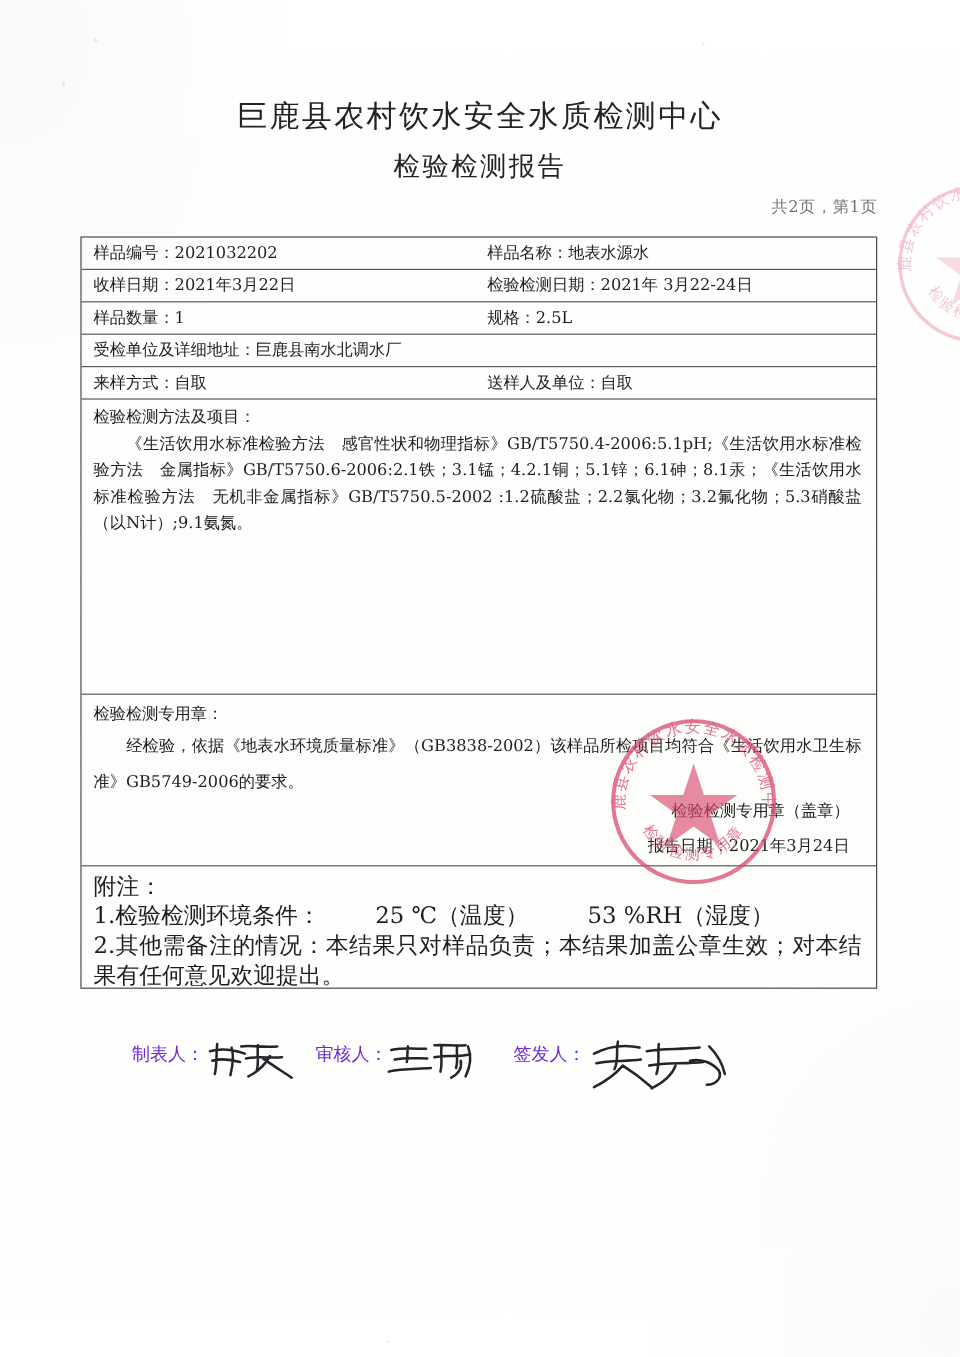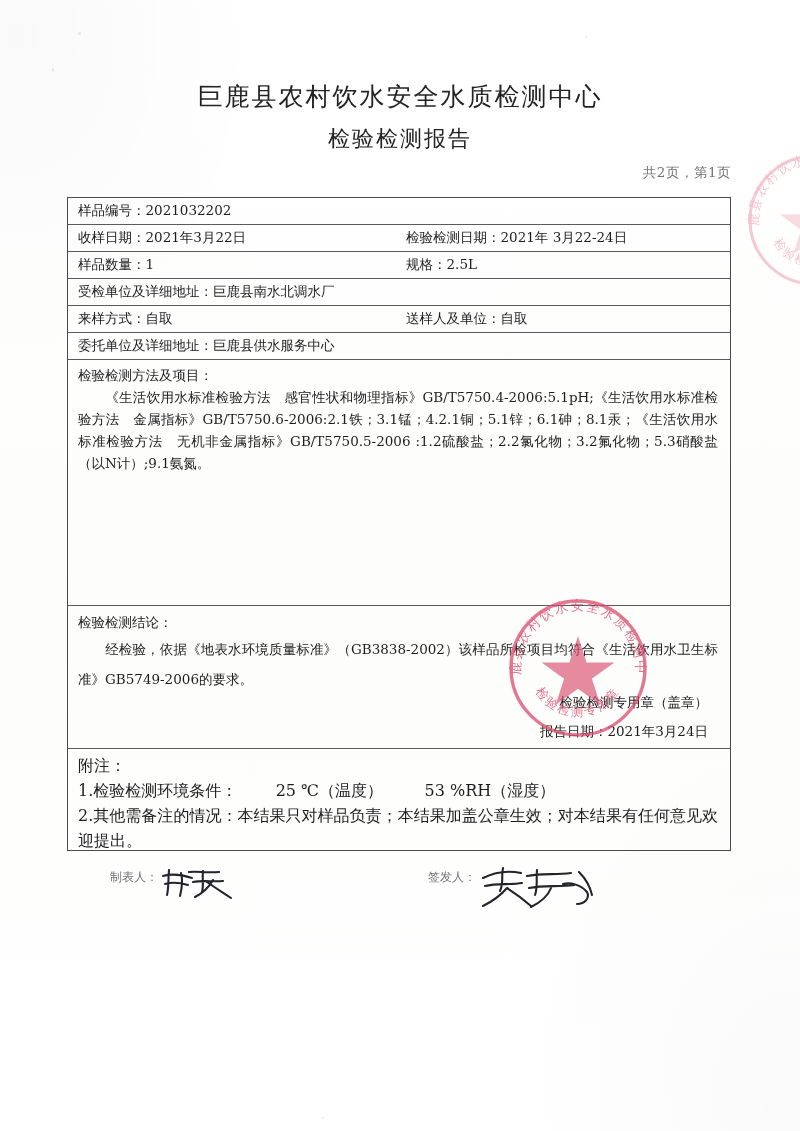--- a/index.html
+++ b/index.html
@@ -153,21 +153,21 @@
     right: 22px;
     bottom: 7px;
     font-size: 13.5px;
   }
 
   
   .row-notes {
     height: 101px;
     padding: 5px 12px 0 10px;
     box-sizing: border-box;
-    font-size: 16px;
+    font-size: 19px;
   }
   .note-head { line-height: 24px; }
   .note-item { line-height: 25px; text-align: justify; }
   .gap-a { display: inline-block; width: 2.4em; }
   .gap-b { display: inline-block; width: 2.6em; }
 
   
   .sig-row {
     position: absolute;
     left: 110px;
@@ -175,22 +175,22 @@
     width: 560px;
     height: 46px;
   }
   .sig-group {
     position: absolute;
     top: 0;
     display: flex;
     align-items: flex-start;
   }
   .sig-label {
-    font-size: 12px;
-    color: #737373;
+    font-size: 15px;
+    color: #6d28d9;
     white-space: nowrap;
     padding-top: 3px;
   }
   .sig-ink {
     position: relative;
     margin-left: 1px;
   }
   .sig-ink svg { display: block; overflow: visible; }
   .sig-ink path {
     fill: none;
@@ -234,48 +234,48 @@
   <div class="speck" style="left:700px;top:388px;width:2px;height:2px;"></div>
 
   <div class="title-main">巨鹿县农村饮水安全水质检测中心</div>
   <div class="title-sub">检验检测报告</div>
   <div class="page-count">共2页，第1页</div>
 
   <div class="report-table">
 
     <div class="row row-pair">
       <div class="cell-l">样品编号：2021032202</div>
+      <div class="cell-r">样品名称：地表水源水</div>
     </div>
 
     <div class="row row-pair">
       <div class="cell-l">收样日期：2021年3月22日</div>
       <div class="cell-r">检验检测日期：2021年 3月22-24日</div>
     </div>
 
     <div class="row row-pair">
       <div class="cell-l">样品数量：1</div>
       <div class="cell-r">规格：2.5L</div>
     </div>
 
     <div class="row row-single">受检单位及详细地址：巨鹿县南水北调水厂</div>
 
     <div class="row row-pair">
       <div class="cell-l">来样方式：自取</div>
       <div class="cell-r">送样人及单位：自取</div>
     </div>
 
-    <div class="row row-single">委托单位及详细地址：巨鹿县供水服务中心</div>
 
     <div class="row row-method">
       <div class="method-head">检验检测方法及项目：</div>
-      <div class="method-body"><span class="indent2"></span><span>《生活饮用水标准检验方法　感官性状和物理指标》GB/T5750.4-2006:5.1pH;《生活饮用水标准检验方法　金属指标》GB/T5750.6-2006:2.1铁；3.1锰；4.2.1铜；5.1锌；6.1砷；8.1汞；《生活饮用水标准检验方法　无机非金属指标》GB/T5750.5-2006 :1.2硫酸盐；2.2氯化物；3.2氟化物；5.3硝酸盐（以N计）;9.1氨氮。</span></div>
+      <div class="method-body"><span class="indent2"></span><span>《生活饮用水标准检验方法　感官性状和物理指标》GB/T5750.4-2006:5.1pH;《生活饮用水标准检验方法　金属指标》GB/T5750.6-2006:2.1铁；3.1锰；4.2.1铜；5.1锌；6.1砷；8.1汞；《生活饮用水标准检验方法　无机非金属指标》GB/T5750.5-2002 :1.2硫酸盐；2.2氯化物；3.2氟化物；5.3硝酸盐（以N计）;9.1氨氮。</span></div>
     </div>
 
     <div class="row row-conclusion">
-      <div class="concl-head">检验检测结论：</div>
+      <div class="concl-head">检验检测专用章：</div>
       <div class="concl-body"><span class="indent2"></span><span>经检验，依据《地表水环境质量标准》（GB3838-2002）该样品所检项目均符合《生活饮用水卫生标准》GB5749-2006的要求。</span></div>
       <div class="stamp-line">检验检测专用章（盖章）</div>
       <div class="date-line">报告日期：2021年3月24日</div>
     </div>
 
     <div class="row row-notes">
       <div class="note-head">附注：</div>
       <div class="note-item"><span>1.检验检测环境条件：</span><span class="gap-a"></span><span>25 ℃（温度）</span><span class="gap-b"></span><span>53 %RH（湿度）</span></div>
       <div class="note-item">2.其他需备注的情况：本结果只对样品负责；本结果加盖公章生效；对本结果有任何意见欢迎提出。</div>
     </div>
@@ -286,20 +286,28 @@
 
     <div class="sig-group" style="left:0px;">
       <span class="sig-label">制表人：</span>
       <span class="sig-ink">
         <svg width="78" height="34" viewBox="0 0 78 34">
           <path d="M4 10 C14 7, 24 9, 33 12 M10 4 C9 13, 10 21, 8 29 M6 18 C13 16, 22 17, 29 19 M22 7 C24 14, 23 22, 21 30 M30 6 C38 5, 48 7, 60 6 M44 5 C43 12, 45 19, 43 26 M34 16 C44 14, 54 16, 64 15 M54 14 C50 21, 44 27, 36 31 M48 16 C55 21, 63 26, 72 32"></path>
         </svg>
       </span>
     </div>
 
+    <div class="sig-group" style="left:153px;">
+      <span class="sig-label">审核人：</span>
+      <span class="sig-ink">
+        <svg width="72" height="34" viewBox="0 0 72 34">
+          <path d="M2 9 C12 7, 22 8, 31 8 M16 6 C15 11, 16 15, 15 19 M5 17 C14 15, 24 16, 32 16 M0 27 C12 24, 24 25, 35 24 M38 5 C46 4, 55 6, 64 5 M44 5 C43 13, 45 20, 43 27 M57 5 C56 12, 58 18, 56 24 M38 15 C47 13, 57 15, 66 13 M60 18 C61 24, 58 29, 52 32 M66 6 C69 14, 68 23, 64 31"></path>
+        </svg>
+      </span>
+    </div>
 
     <div class="sig-group" style="left:318px;">
       <span class="sig-label">签发人：</span>
       <span class="sig-ink">
         <svg width="118" height="44" viewBox="0 0 118 44">
           <path d="M6 12 C18 6, 30 4, 44 7 M26 2 C24 10, 27 17, 23 25 M8 20 C20 17, 33 19, 45 17 M30 22 C24 29, 16 35, 6 40 M30 22 C38 27, 46 33, 54 40 M50 10 C64 7, 78 9, 94 7 M60 4 C59 13, 61 21, 58 29 M52 22 C66 19, 82 21, 97 19 M74 22 C71 30, 64 36, 54 41 M86 18 C94 16, 104 19, 110 26 C113 32, 108 38, 100 38 M102 6 C108 12, 113 20, 115 29"></path>
         </svg>
       </span>
     </div>
 

